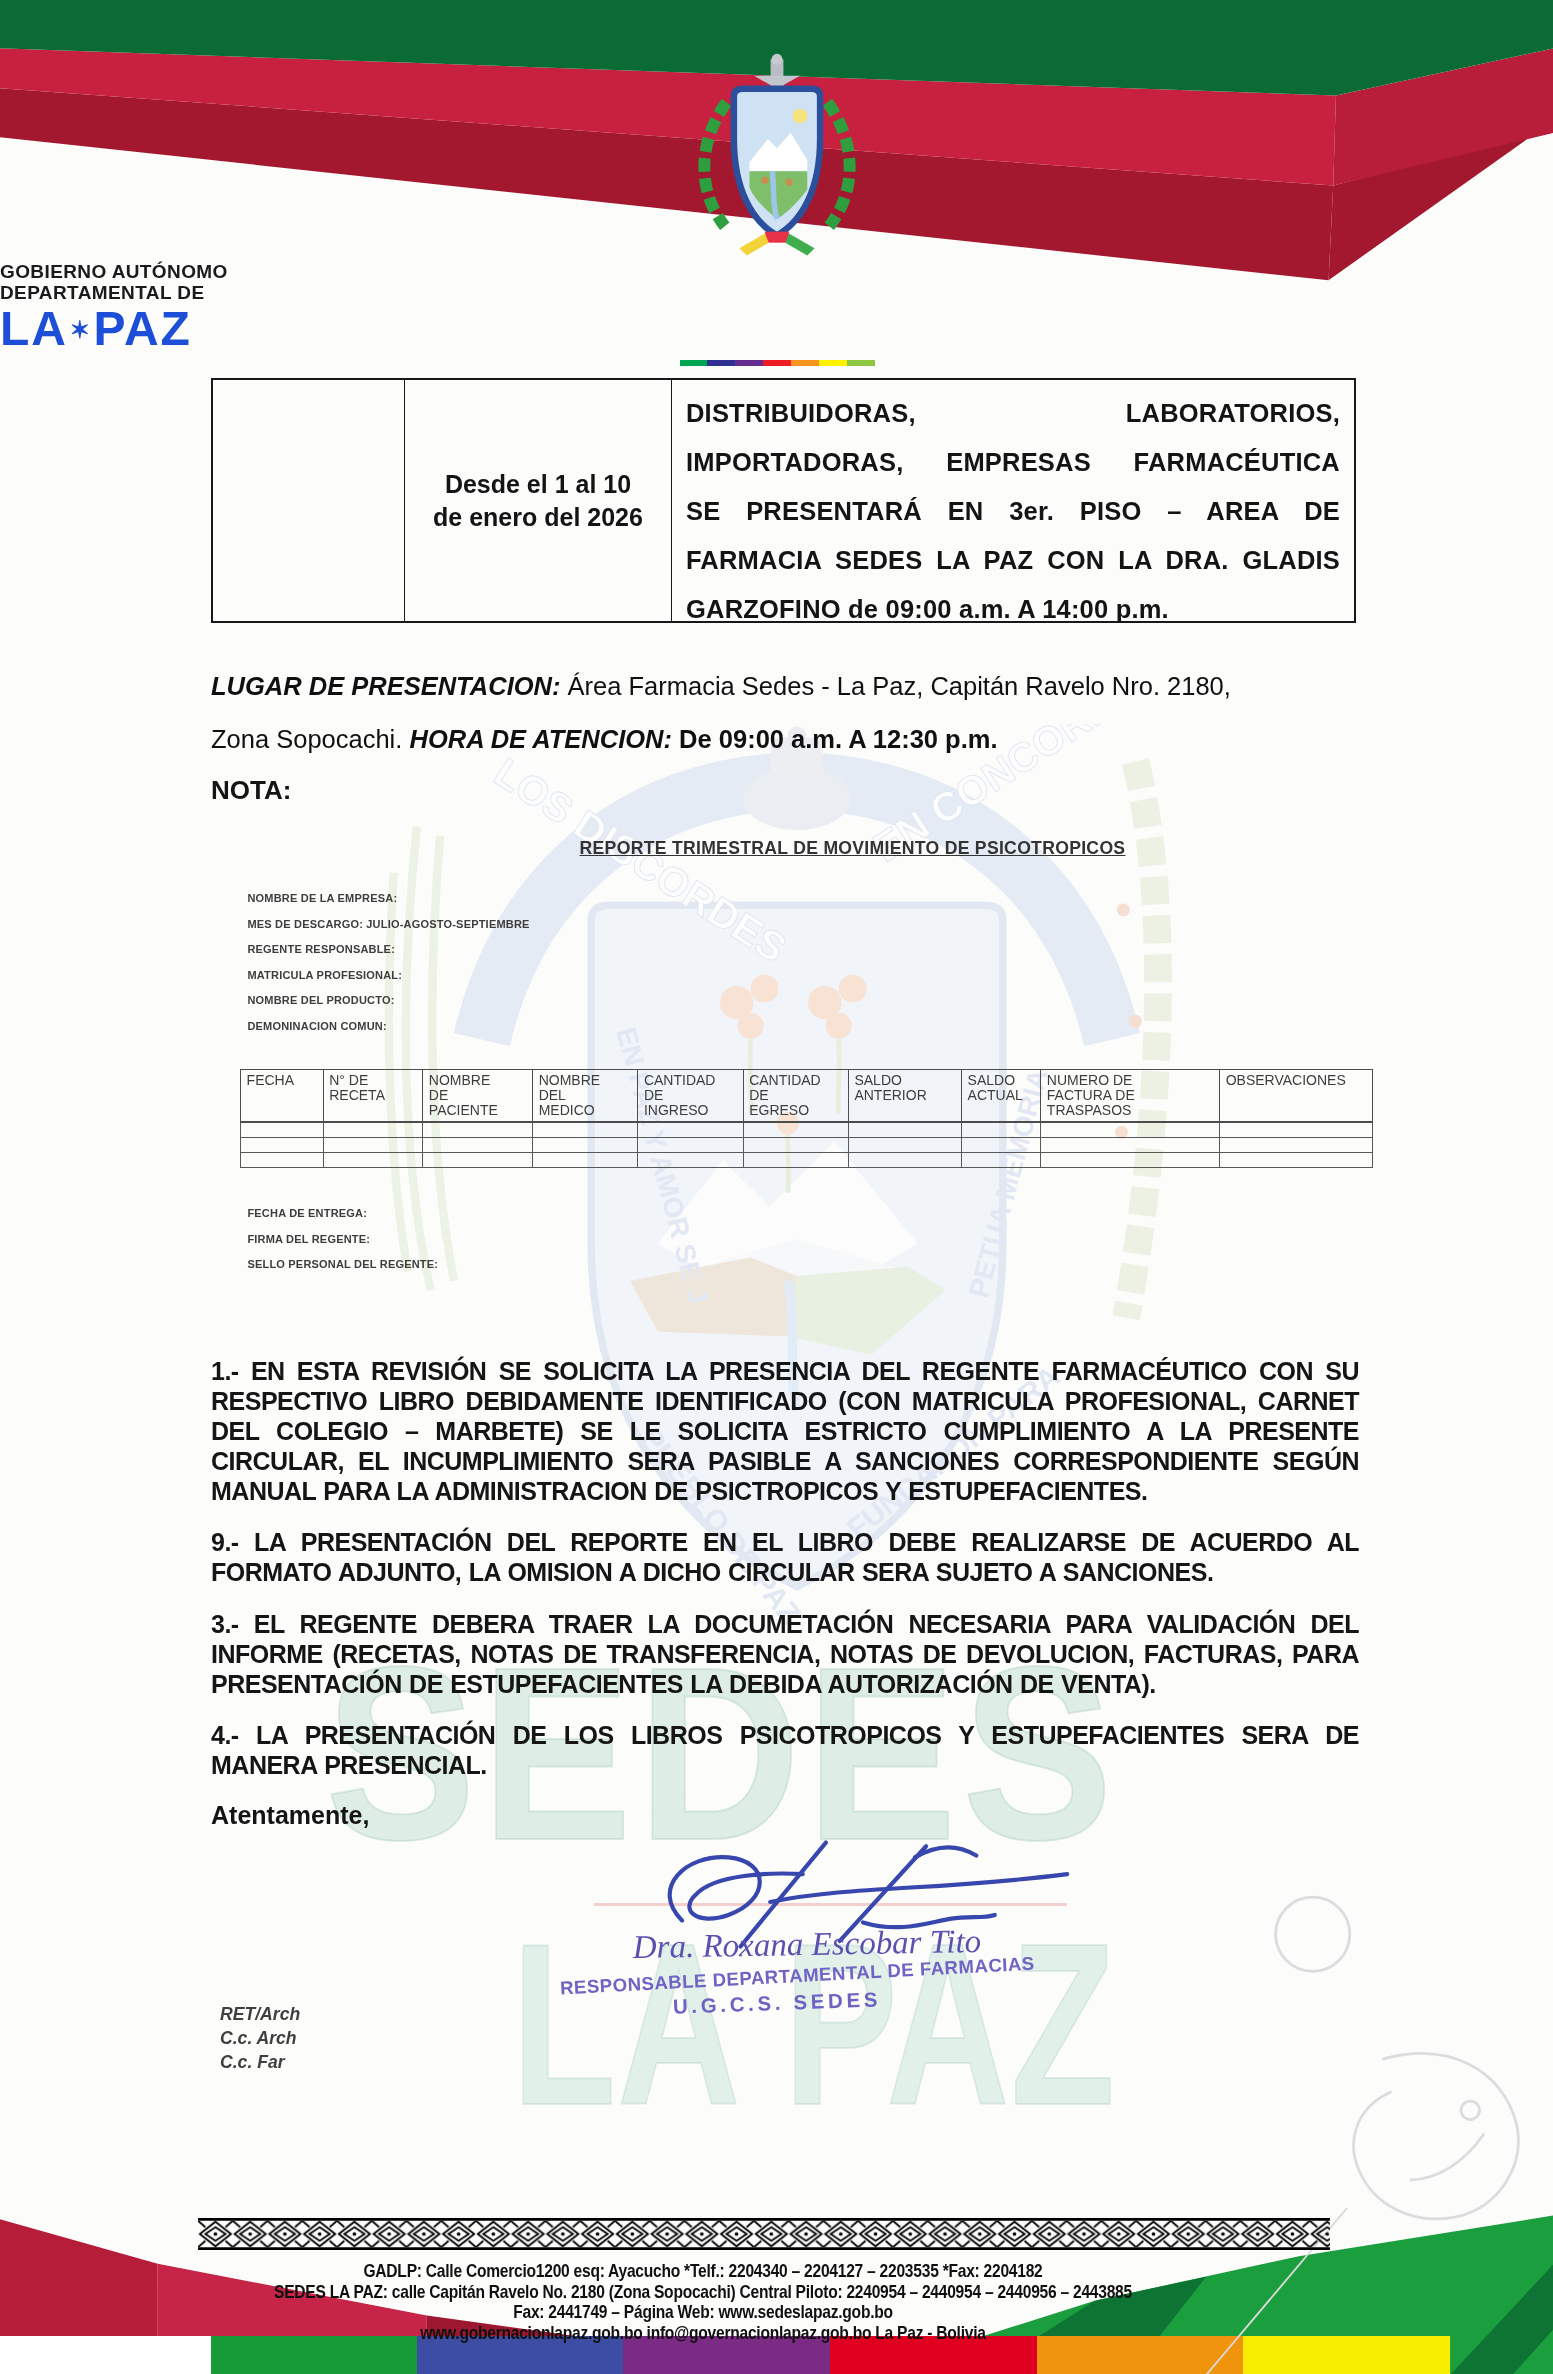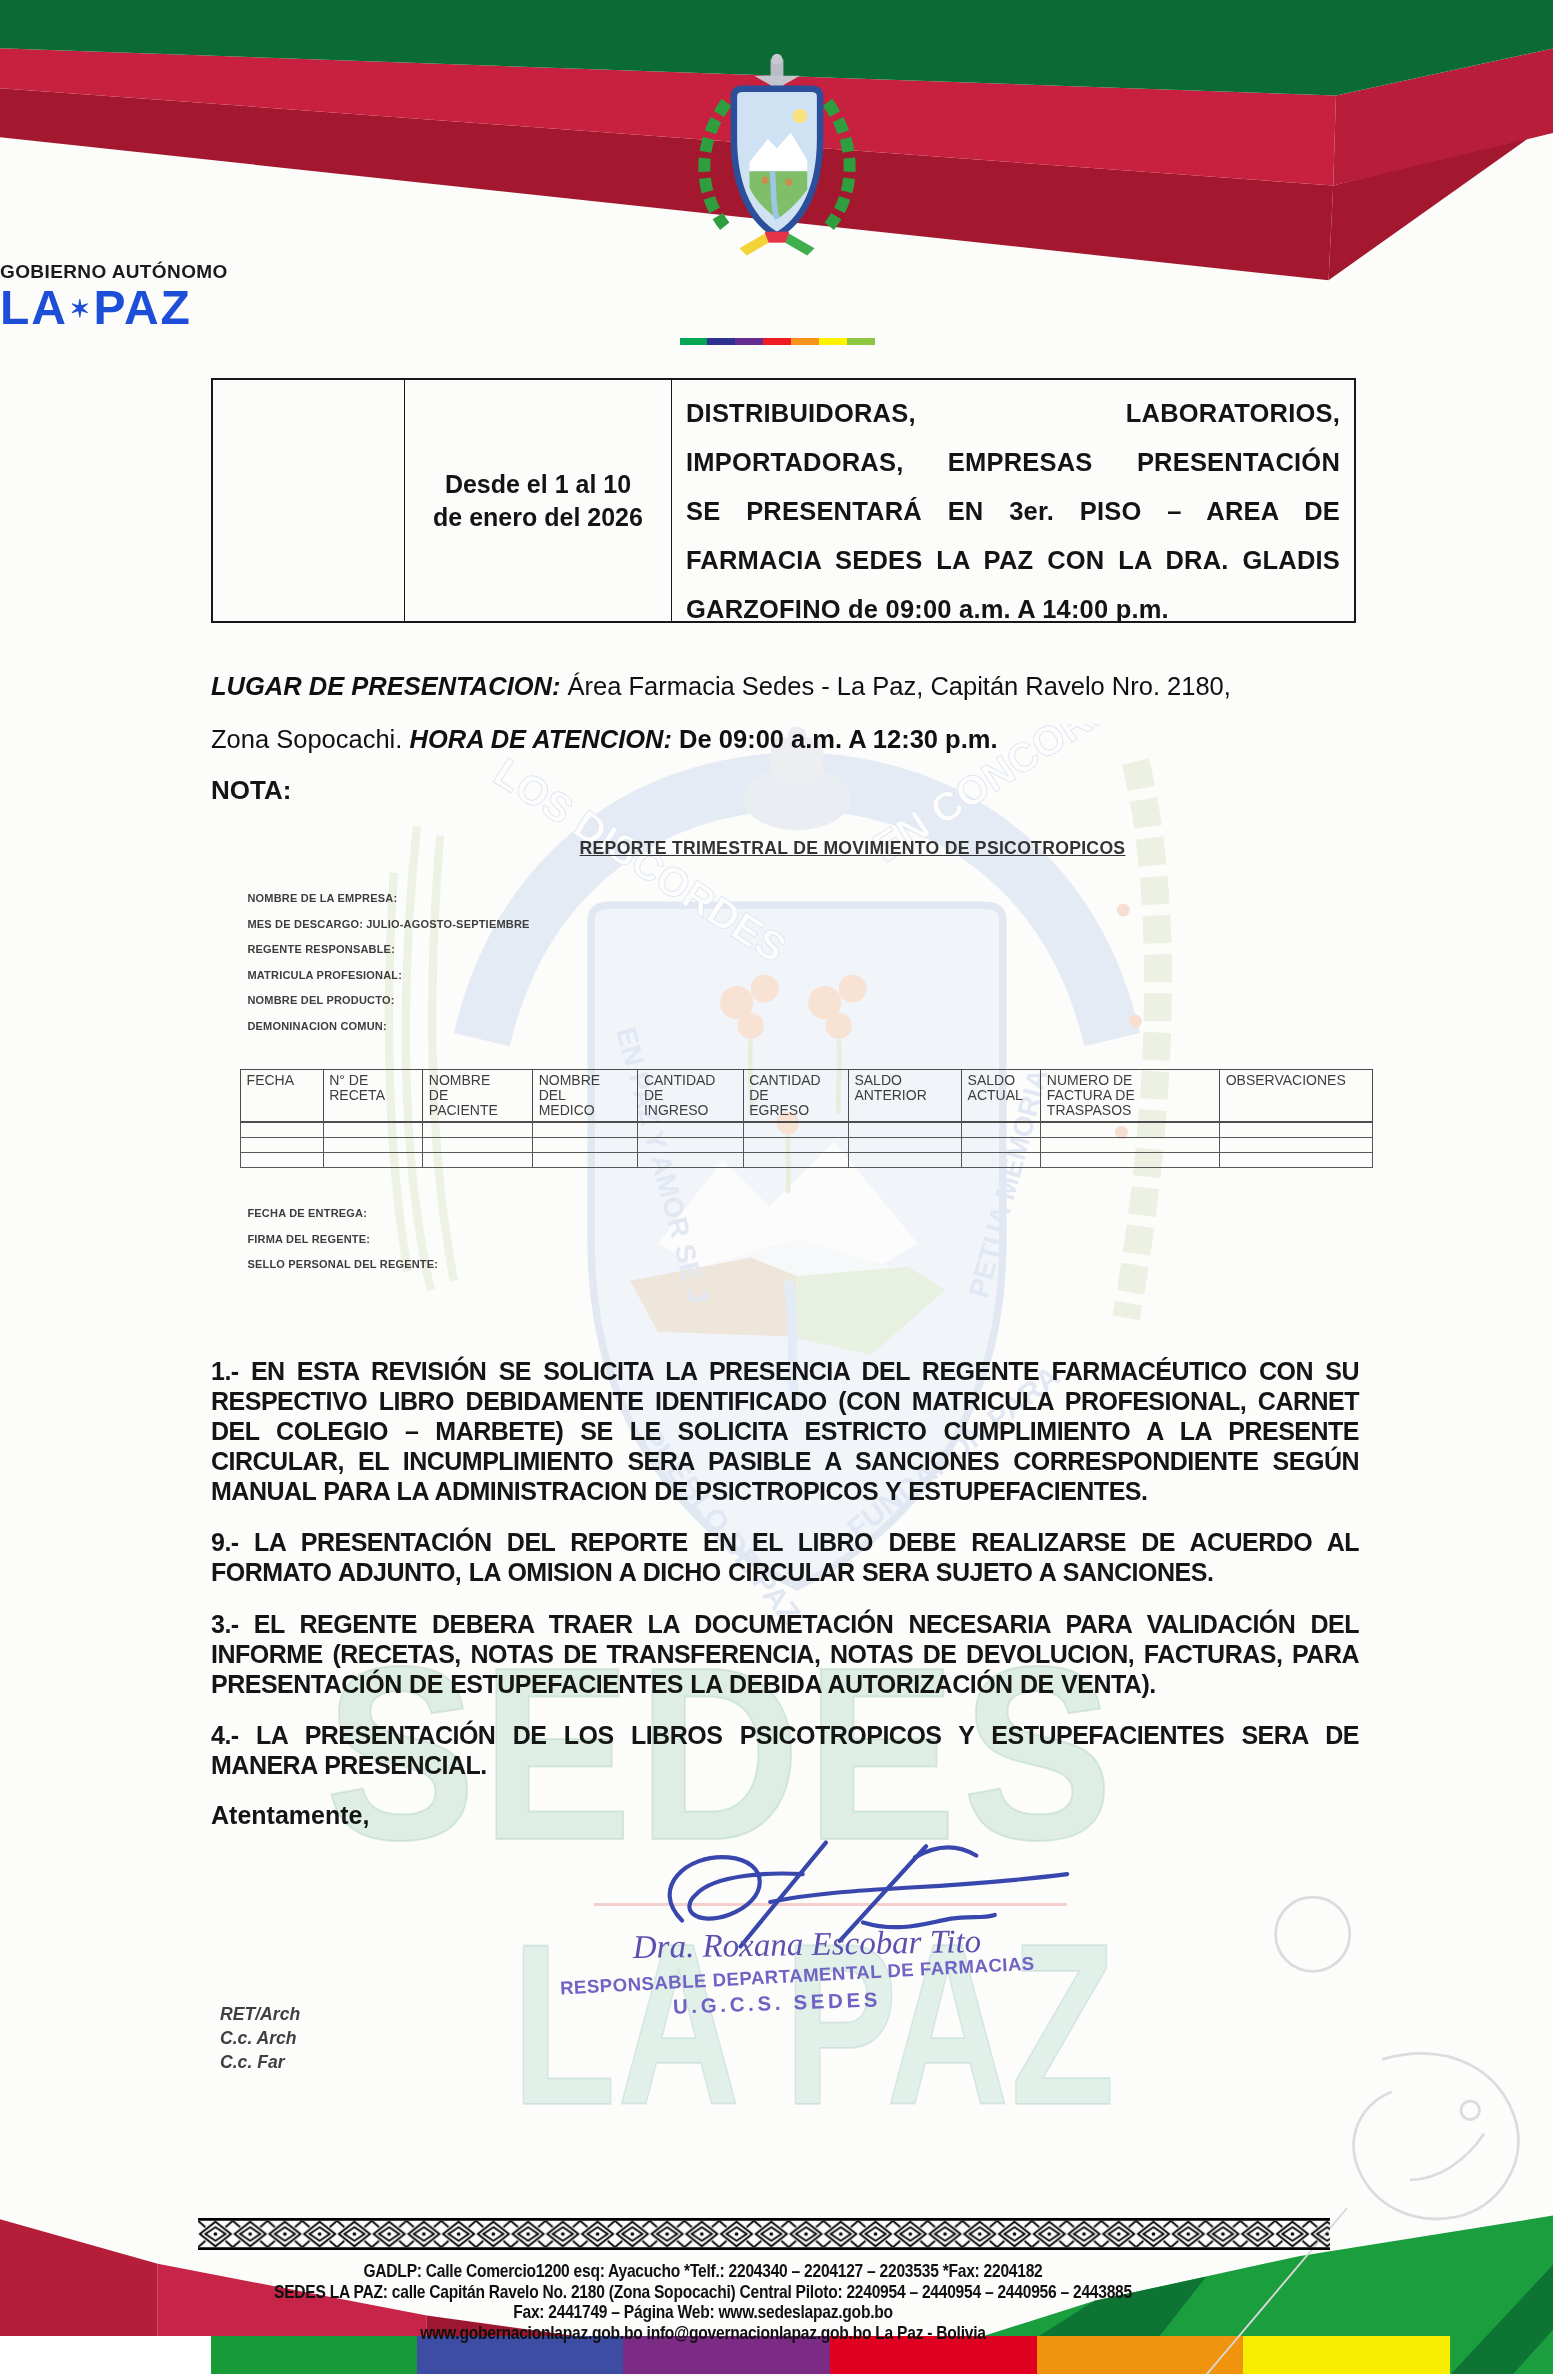--- a/index.html
+++ b/index.html
@@ -174,39 +174,40 @@
       <polygon points="95,120 115,95 125,105 140,88 158,118 158,130 95,130" fill="#ffffff"></polygon>
       <path d="M95,130 L158,130 L158,150 C145,168 132,178 125,182 C112,172 100,160 95,148 Z" fill="#7fbf6a"></path>
       <path d="M120,130 C122,150 120,168 125,182" stroke="#9fc6e8" stroke-width="6" fill="none"></path>
       <circle cx="112" cy="140" r="4" fill="#c98d4e"></circle>
         <circle cx="138" cy="142" r="4" fill="#c98d4e"></circle>
       <rect x="112" y="196" width="26" height="12" fill="#e8324a"></rect>
       <path d="M112,198 L84,214 L92,222 L116,208 Z" fill="#f2d339"></path>
       <path d="M138,198 L166,214 L158,222 L134,208 Z" fill="#3fae4c"></path>
     </svg>
     <div class="org-line">GOBIERNO AUTÓNOMO</div>
+    <div class="org-line">DEPARTAMENTAL DE</div>
     <div class="wordmark"><span>LA</span><span class="star">✶</span><span>PAZ</span></div>
     <div class="flag-strip">
       <div style="background: rgb(0, 166, 81);"></div>
       <div style="background: rgb(46, 49, 146);"></div>
       <div style="background: rgb(102, 45, 145);"></div>
       <div style="background: rgb(237, 28, 36);"></div>
       <div style="background: rgb(247, 148, 29);"></div>
       <div style="background: rgb(255, 242, 0);"></div>
       <div style="background: rgb(141, 198, 63);"></div>
     </div>
   </div>
 
   <div class="notice-table">
     <div class="nt-col1"></div>
     <div class="nt-col2">Desde el 1 al 10
 de enero del 2026</div>
     <div class="nt-col3">
       <div class="nline">DISTRIBUIDORAS, LABORATORIOS,</div>
-      <div class="nline">IMPORTADORAS, EMPRESAS PRESENTACIÓN</div>
+      <div class="nline">IMPORTADORAS, EMPRESAS FARMACÉUTICA</div>
       <div class="nline">SE PRESENTARÁ EN 3er. PISO – AREA DE</div>
       <div class="nline">FARMACIA SEDES LA PAZ CON LA DRA. GLADIS</div>
       <div class="nline last">GARZOFINO de 09:00 a.m. A 14:00 p.m.</div>
     </div>
   </div>
 
   <div class="location">
     <div><span class="bi">LUGAR DE PRESENTACION:</span><span> Área Farmacia Sedes - La Paz, Capitán Ravelo Nro. 2180,</span></div>
     <div><span>Zona Sopocachi. </span><span class="bi">HORA DE ATENCION:</span><span class="bold"> De 09:00 a.m. A 12:30 p.m.</span></div>
   </div>

